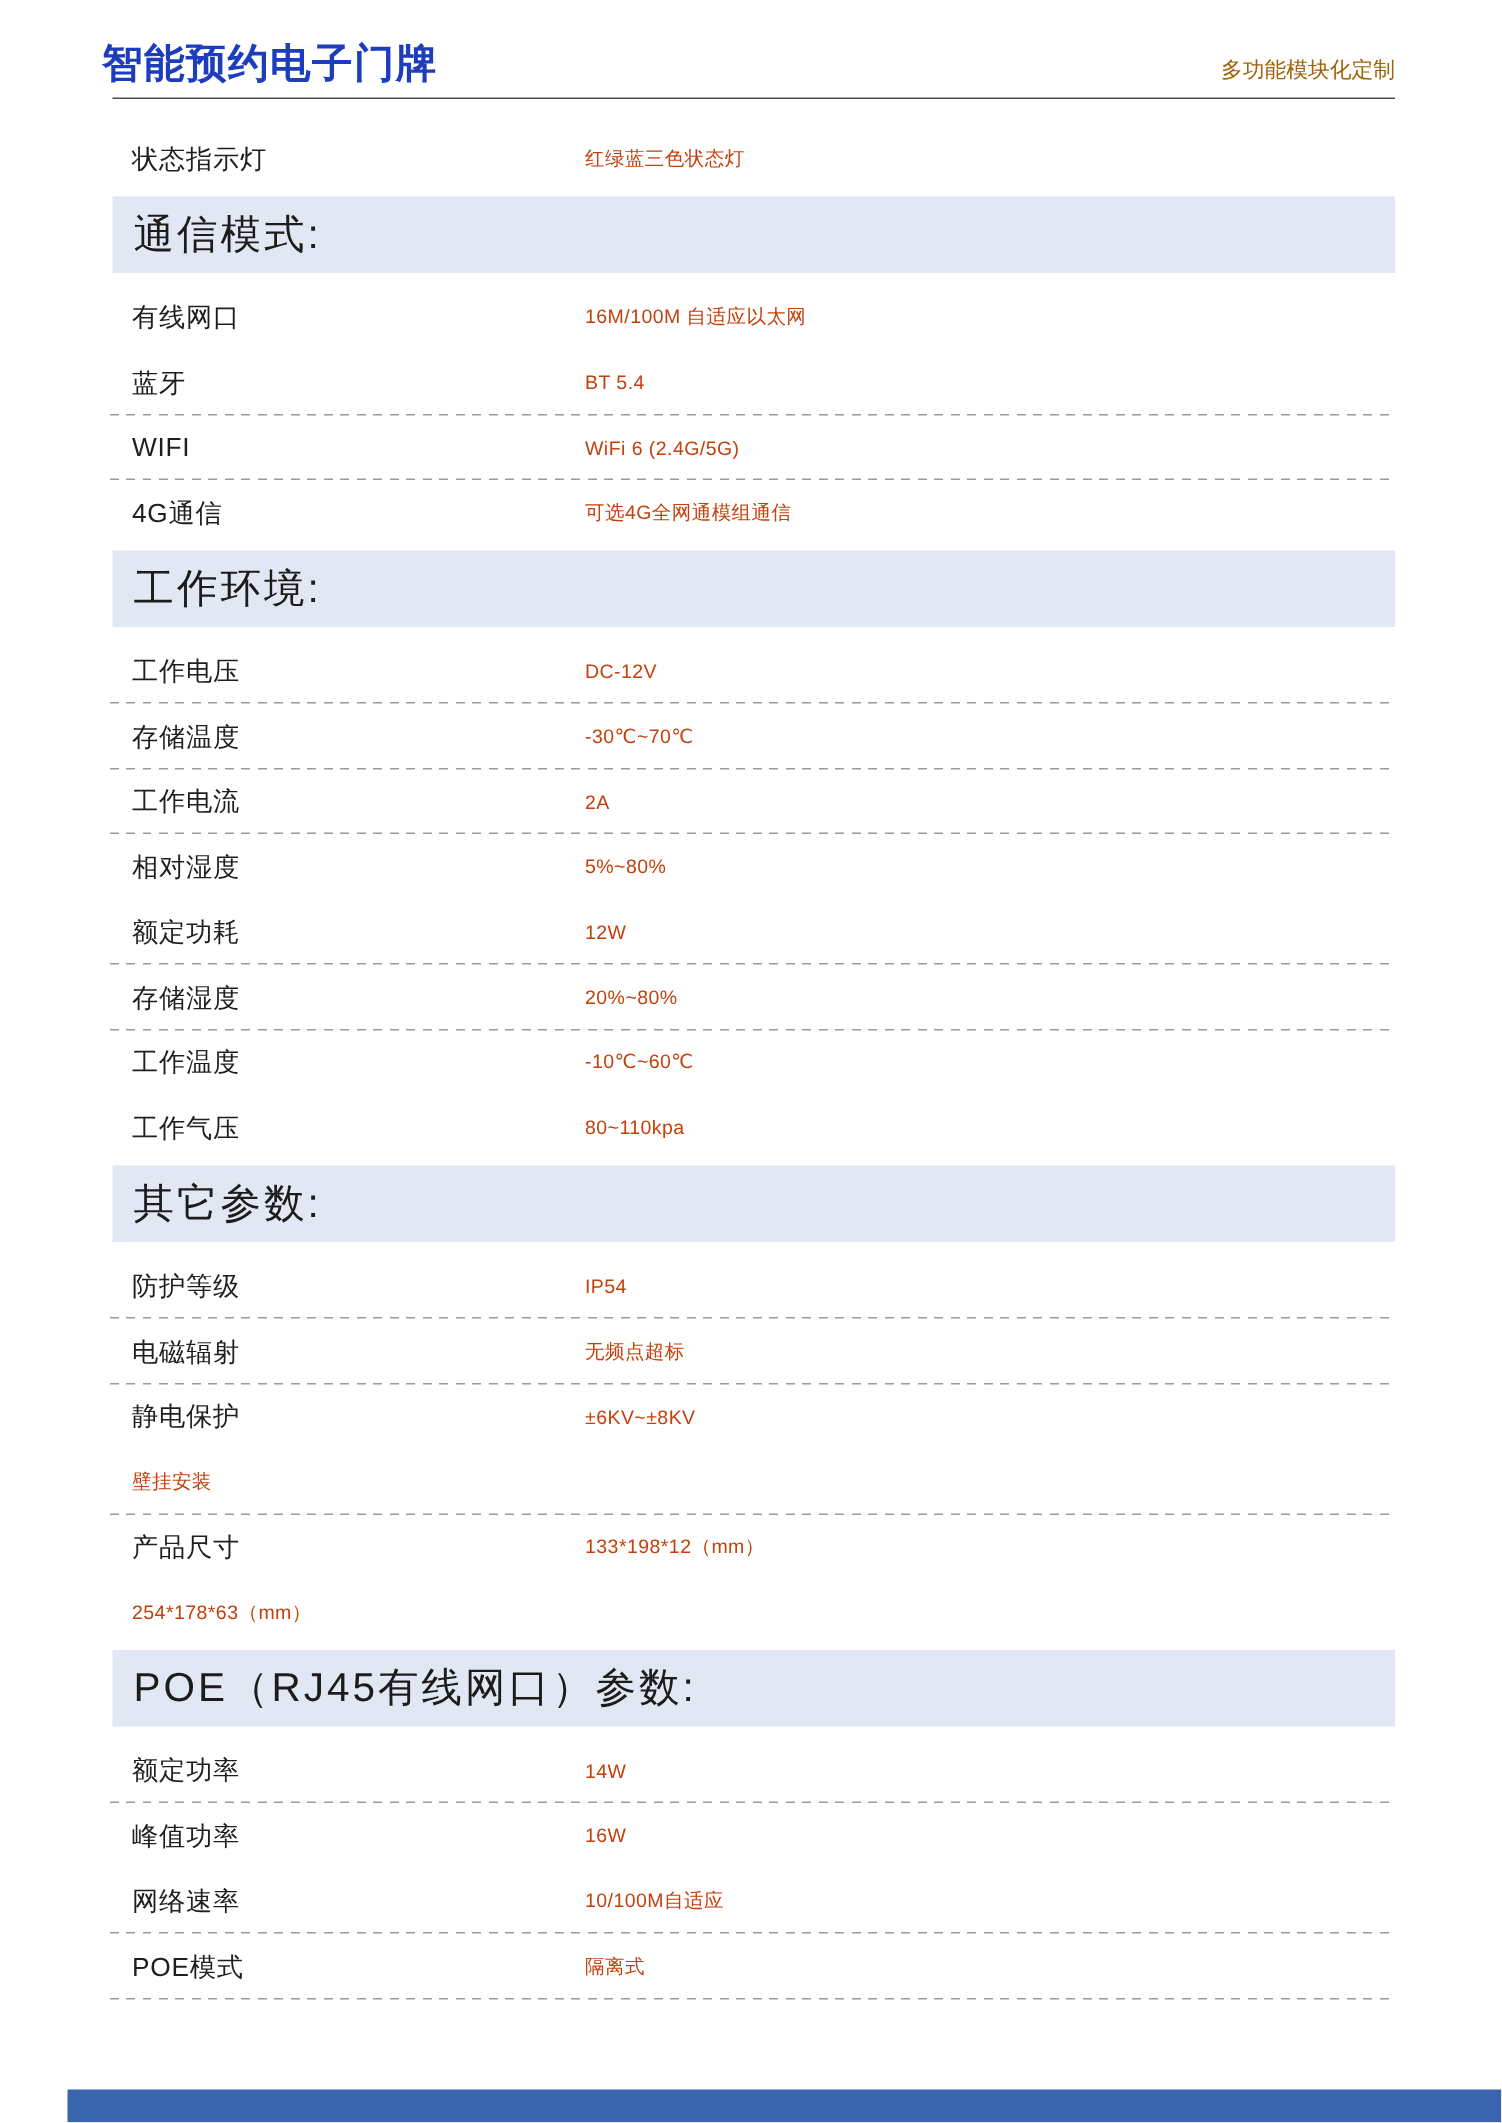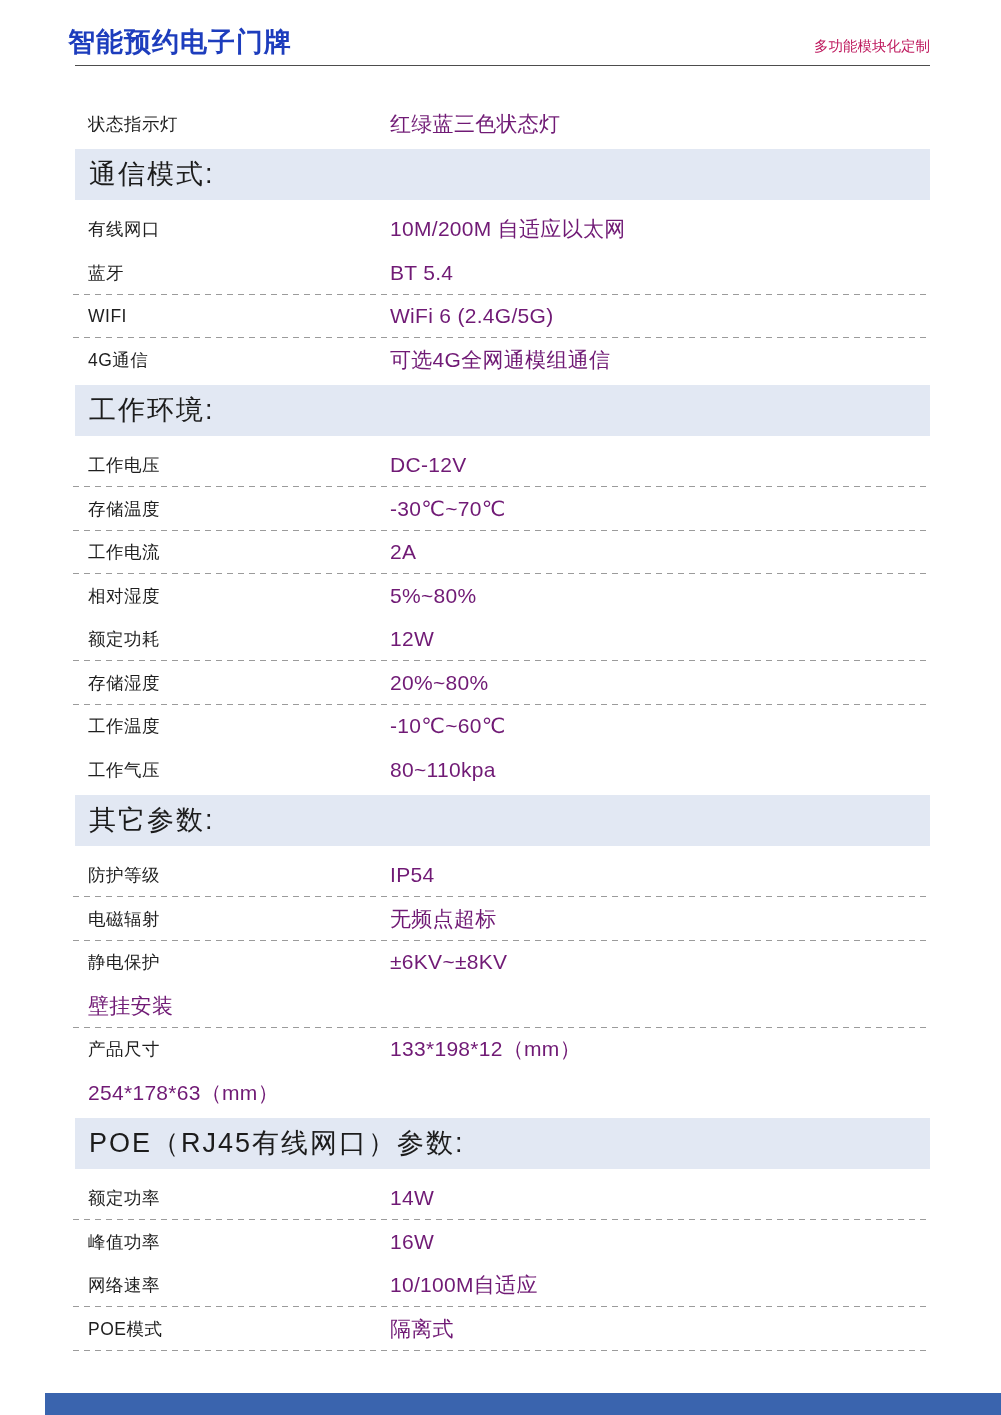--- a/index.html
+++ b/index.html
@@ -1,34 +1,34 @@
 <!DOCTYPE html>
 <html><head>
 <meta charset="utf-8">
 <style>
   html,body{margin:0;padding:0;background:#ffffff;}
   body{width:1001px;height:1415px;position:relative;font-family:"Liberation Sans","DejaVu Sans",sans-serif;color:#1e1e1e;}
   .page{position:absolute;inset:0;width:1001px;height:1415px;background:#ffffff;overflow:hidden;}
 
   
   .header-title{position:absolute;left:68px;top:24px;font-size:27px;font-weight:700;color:#1d3dbd;letter-spacing:1px;white-space:nowrap;}
-  .header-tagline{position:absolute;right:71px;top:37px;font-size:14.5px;color:#be185d;white-space:nowrap;}
+  .header-tagline{position:absolute;right:71px;top:37px;font-size:14.5px;color:#a16207;white-space:nowrap;}
   .header-rule{position:absolute;left:75px;top:65px;width:855px;height:1px;background:#4d4d4d;}
 
   
-  .content{position:absolute;left:75px;top:66px;width:855px;padding-top:36px;}
+  .content{position:absolute;left:75px;top:48px;width:855px;padding-top:36px;}
   .section{margin:0;}
   .section-bar{height:51px;margin-top:3px;background:#e2e8f3;display:flex;align-items:center;padding-left:14px;box-sizing:border-box;}
   .section:first-child .section-bar{margin-top:0;}
   .section-title{font-size:27px;color:#1c1c1c;letter-spacing:2px;}
   .section-rows{padding-top:8px;}
   .section:first-child .section-rows{padding-top:0;}
   .spec-row{position:relative;height:43.5px;display:flex;align-items:center;padding-left:13px;box-sizing:border-box;}
   .spec-label{width:302px;flex:0 0 302px;font-size:17.5px;color:#1e1e1e;letter-spacing:0.5px;}
-  .spec-value{font-size:21px;color:#701a75;letter-spacing:0.3px;}
+  .spec-value{font-size:13px;color:#c2410c;letter-spacing:0.3px;}
   .spec-row.divided::after{content:"";position:absolute;left:-2px;right:0;bottom:0;height:1px;
     background:repeating-linear-gradient(90deg,#9b9b9b 0 6px,transparent 6px 11px);}
 
   
   .footer-bar{position:absolute;left:45px;right:0;bottom:0;height:22px;background:#3a64ae;}
 </style>
 </head>
 <body>
 
 <div class="page">
@@ -48,21 +48,21 @@
 </div>
   </div>
 
   <div class="section">
     <div class="section-bar">
       <span class="section-title">通信模式:</span>
     </div>
     <div class="section-rows">
   <div class="spec-row">
     <span class="spec-label">有线网口</span>
-    <span class="spec-value">10M/200M 自适应以太网</span>
+    <span class="spec-value">16M/100M 自适应以太网</span>
   </div>
 
   <div class="spec-row divided">
     <span class="spec-label">蓝牙</span>
     <span class="spec-value">BT 5.4</span>
   </div>
 
   <div class="spec-row divided">
     <span class="spec-label">WIFI</span>
     <span class="spec-value">WiFi 6 (2.4G/5G)</span>

